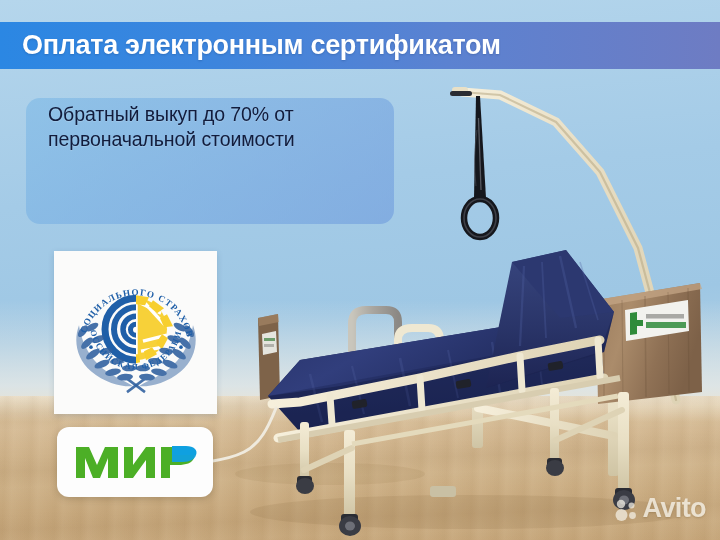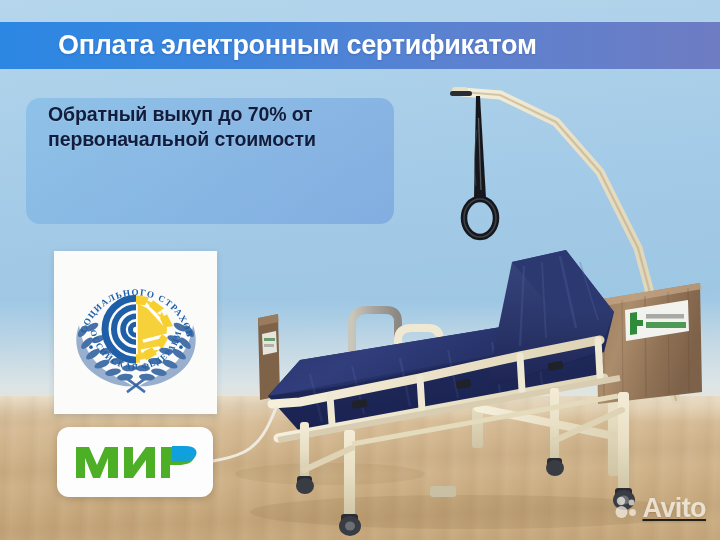--- a/index.html
+++ b/index.html
@@ -56,37 +56,36 @@
     display: flex; align-items: center;
   }
   .banner-title {
     color: #ffffff;
     font-size: 27px;
     font-weight: bold;
     letter-spacing: -0.3px;
     padding-left: 22px;
     white-space: nowrap;
     text-shadow: 0 1px 2px rgba(20,50,100,.25);
-    margin-left: 36px;
   }
 
   
   .benefit-panel {
     position: absolute; left: 26px; top: 98px;
     width: 368px; height: 126px;
     background: linear-gradient(135deg, rgba(125,185,230,.62) 0%, rgba(105,150,220,.55) 100%);
     border-radius: 14px;
   }
   .benefit-list {
     position: absolute; left: 48px; top: 102px; width: 352px;
   }
   .benefit-item {
     color: #121c3c;
     font-size: 19.5px;
-    font-weight: bold;
+    font-weight: normal;
     line-height: 1.28;
     letter-spacing: -0.1px;
     margin-bottom: 14px;
     text-shadow: 0 1px 1px rgba(255,255,255,.18);
   }
 
   
   .fss-card {
     position: absolute; left: 54px; top: 251px;
     width: 163px; height: 163px;
@@ -109,23 +108,22 @@
     display: flex; align-items: center; justify-content: center;
   }
   .mir-mark { width: 126px; height: 44px; }
 
   
   .bed { position: absolute; left: 0; top: 0; width: 720px; height: 540px; }
 
   
   .avito {
     position: absolute; right: 14px; bottom: 18px;
-    display: flex; align-items: flex-start; gap: 5px;
+    display: flex; align-items: flex-end; gap: 5px;
     opacity: .82;
-    text-decoration: underline;
   }
   .avito-dots { width: 24px; height: 24px; }
   .avito-text {
     font-size: 27px; font-weight: bold; color: #f4efe4;
     letter-spacing: -0.6px; line-height: 1;
     text-shadow: 0 1px 2px rgba(110,85,45,.35);
   }
 </style>
 </head>
 <body>

